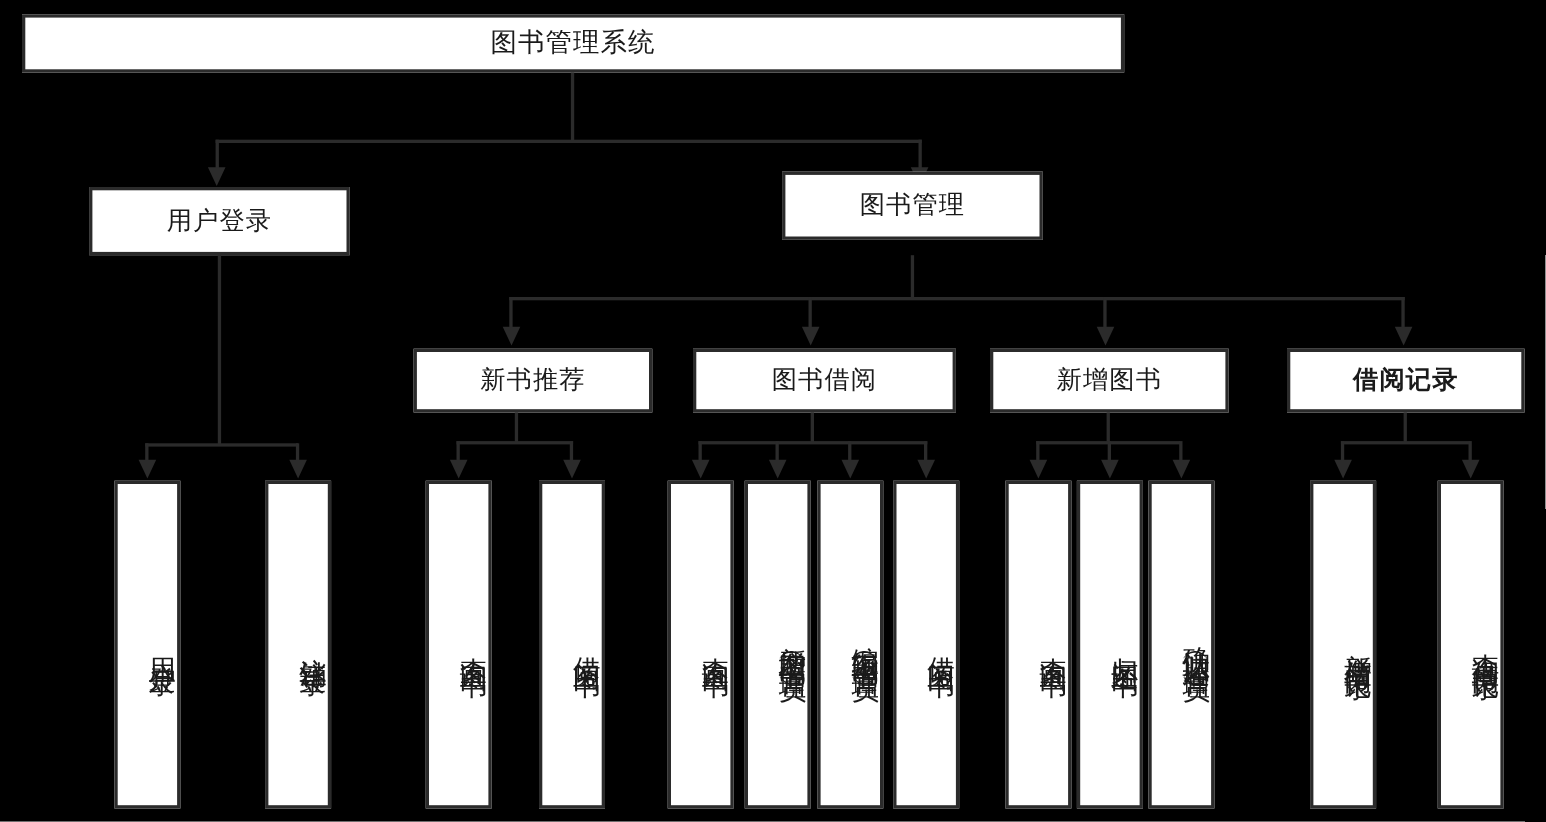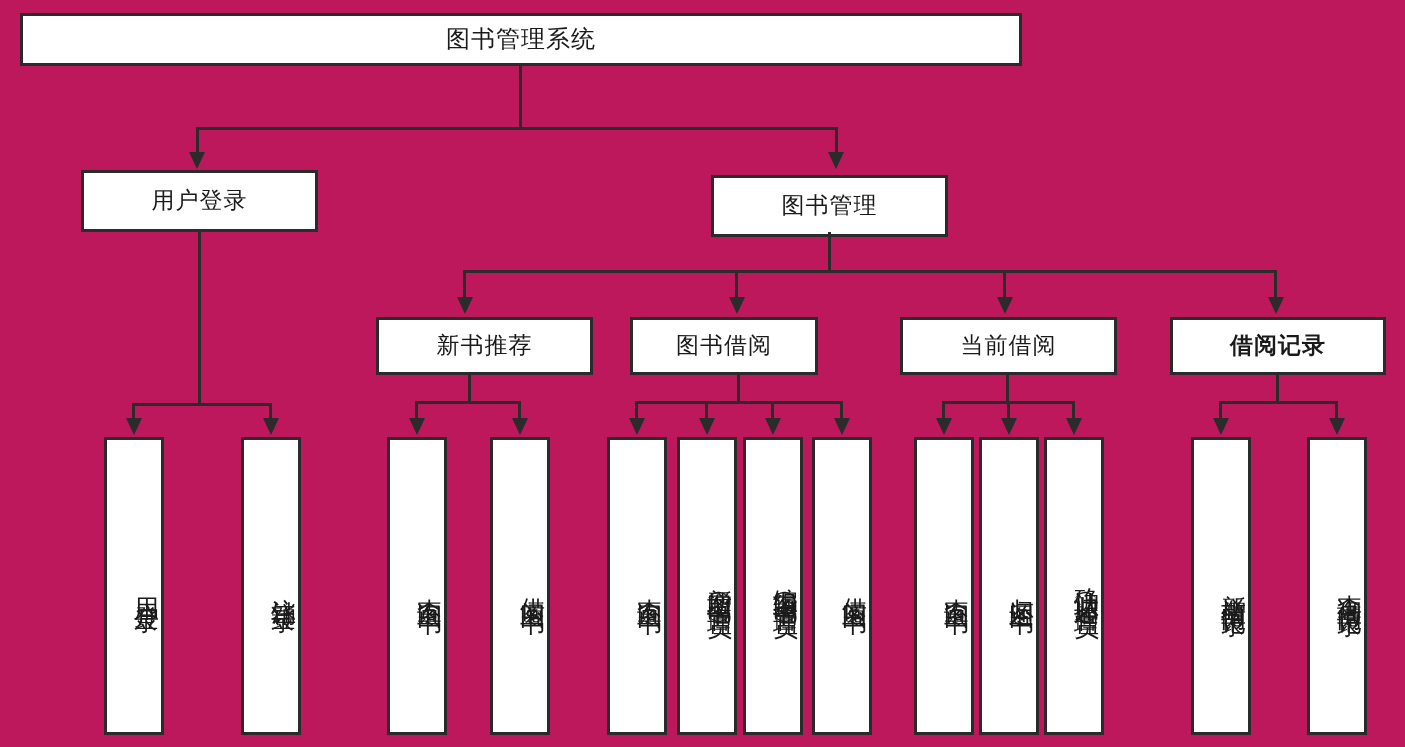--- a/index.html
+++ b/index.html
@@ -6,21 +6,21 @@
   html,body{margin:0;padding:0;background:#ffffff;}
   body{
     font-family:"Liberation Sans","DejaVu Sans",sans-serif;
     color:#1a1a1a;
     -webkit-font-smoothing:antialiased;
   }
   #canvas{
     position:relative;
     width:1405px;
     height:747px;
-    background:#be185d;
+    background:#000000;
     overflow:hidden;
   }
   
   .node{
     position:absolute;
     box-sizing:border-box;
     background:#ffffff;
     border:3px solid #2b2b2b;
     display:flex;
     align-items:center;
@@ -97,21 +97,21 @@
 
   <div class="vline" style="left:196px;top:127px;height:26px;"></div>
   <div class="arrow" style="left:189px;top:152px;"></div>
 
   <div class="vline" style="left:835px;top:127px;height:26px;"></div>
   <div class="arrow" style="left:828px;top:152px;"></div>
 
   <div class="node h" style="left:81px;top:170px;width:237px;height:62px;">
     <span>用户登录</span>
   </div>
-  <div class="node h" style="left:711px;top:175px;width:237px;height:62px;">
+  <div class="node h" style="left:711px;top:156px;width:237px;height:62px;">
     <span>图书管理</span>
   </div>
 
   <div class="vline" style="left:198px;top:232px;height:173px;"></div>
   <div class="hline" style="left:132px;top:403px;width:139px;"></div>
   <div class="vline" style="left:132px;top:403px;height:16px;"></div>
   <div class="arrow" style="left:126px;top:418px;"></div>
   <div class="vline" style="left:269px;top:403px;height:16px;"></div>
   <div class="arrow" style="left:263px;top:418px;"></div>
 
@@ -122,25 +122,25 @@
   <div class="vline" style="left:735px;top:270px;height:28px;"></div>
   <div class="arrow" style="left:729px;top:297px;"></div>
   <div class="vline" style="left:1003px;top:270px;height:28px;"></div>
   <div class="arrow" style="left:997px;top:297px;"></div>
   <div class="vline" style="left:1274px;top:270px;height:28px;"></div>
   <div class="arrow" style="left:1268px;top:297px;"></div>
 
   <div class="node h" style="left:376px;top:317px;width:217px;height:58px;">
     <span>新书推荐</span>
   </div>
-  <div class="node h" style="left:630px;top:317px;width:188px;height:58px;align-items:center;">
+  <div class="node h" style="left:630px;top:317px;width:239px;height:58px;align-items:center;">
     <span>图书借阅</span>
   </div>
   <div class="node h" style="left:900px;top:317px;width:217px;height:58px;">
-    <span>当前借阅</span>
+    <span>新增图书</span>
   </div>
   <div class="node h" style="left:1170px;top:317px;width:216px;height:58px;font-weight:bold;">
     <span>借阅记录</span>
   </div>
 
   <div class="vline" style="left:468px;top:375px;height:28px;"></div>
   <div class="hline" style="left:415px;top:401px;width:106px;"></div>
   <div class="vline" style="left:415px;top:401px;height:18px;"></div>
   <div class="arrow" style="left:409px;top:418px;"></div>
   <div class="vline" style="left:518px;top:401px;height:18px;"></div>

